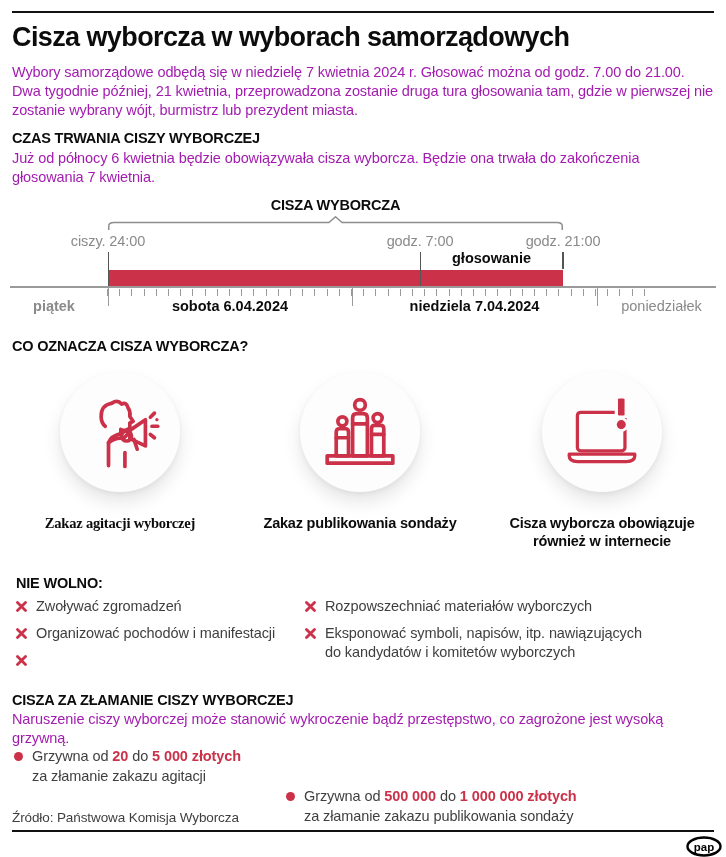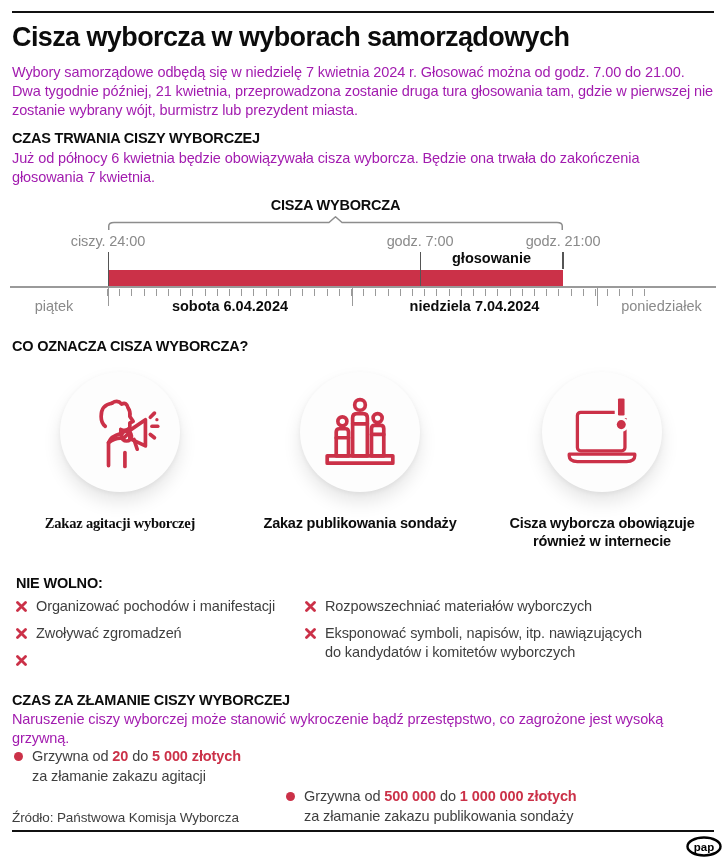--- a/index.html
+++ b/index.html
@@ -68,21 +68,21 @@
   <div class="abs tl-vline" style="left:107.5px;top:57px;height:34px;"></div>
   <div class="abs tl-vline" style="left:419.5px;top:57px;height:34px;"></div>
   <div class="abs tl-vline" style="left:562px;top:57px;height:17px;"></div>
 
   <div class="abs tl-axis"></div>
   <div class="abs tl-ticks"></div>
   <div class="abs tl-sep" style="left:107.5px;"></div>
   <div class="abs tl-sep" style="left:351.5px;"></div>
   <div class="abs tl-sep" style="left:596.5px;"></div>
 
-  <div class="abs tl-day gray-t" style="left:0;width:108px;">piątek</div>
+  <div class="abs tl-day gray-t" style="left:0;width:108px;font-weight:bold;">piątek</div>
   <div class="abs tl-day bold-dark" style="left:108px;width:244px;">sobota 6.04.2024</div>
   <div class="abs tl-day bold-dark" style="left:352px;width:245px;">niedziela 7.04.2024</div>
   <div class="abs tl-day gray-t" style="left:597px;width:129px;">poniedziałek</div>
 </div>
 
 <div class="abs sec-h" style="left:12px;top:338px;">CO OZNACZA CISZA WYBORCZA?</div>
 
 <div class="abs circle" style="left:60px;top:372px;">
   <svg width="82" height="82" viewBox="0 0 100 100">
     <g fill="none" stroke="#cb3148" stroke-width="4.5" stroke-linecap="round" stroke-linejoin="round">
@@ -136,51 +136,51 @@
 <div class="abs caption" style="left:255px;width:210px;">Zakaz publikowania sondaży</div>
 <div class="abs caption" style="left:487px;width:230px;">Cisza wyborcza obowiązuje również w internecie</div>
 
 <div class="abs sec-h" style="left:16px;top:575px;">NIE WOLNO:</div>
 
 <div class="abs" style="left:16px;top:597px;width:280px;">
   <div class="xitem">
     <svg class="xmark" width="11" height="11" viewBox="0 0 11 11">
         <path d="M1.5,1.5 L9.5,9.5 M9.5,1.5 L1.5,9.5" stroke="#cb3148" stroke-width="2.8" stroke-linecap="round"></path>
       </svg>
+    <span>Zwoływać zgromadzeń</span>
+  </div>
+  <div class="xitem">
+    <svg class="xmark" width="11" height="11" viewBox="0 0 11 11">
+        <path d="M1.5,1.5 L9.5,9.5 M9.5,1.5 L1.5,9.5" stroke="#cb3148" stroke-width="2.8" stroke-linecap="round"></path>
+      </svg>
     <span>Organizować pochodów i manifestacji</span>
   </div>
   <div class="xitem">
     <svg class="xmark" width="11" height="11" viewBox="0 0 11 11">
         <path d="M1.5,1.5 L9.5,9.5 M9.5,1.5 L1.5,9.5" stroke="#cb3148" stroke-width="2.8" stroke-linecap="round"></path>
       </svg>
-    <span>Zwoływać zgromadzeń</span>
-  </div>
-  <div class="xitem">
-    <svg class="xmark" width="11" height="11" viewBox="0 0 11 11">
-        <path d="M1.5,1.5 L9.5,9.5 M9.5,1.5 L1.5,9.5" stroke="#cb3148" stroke-width="2.8" stroke-linecap="round"></path>
-      </svg>
   </div>
 </div>
 
 <div class="abs" style="left:305px;top:597px;width:355px;">
   <div class="xitem">
     <svg class="xmark" width="11" height="11" viewBox="0 0 11 11">
         <path d="M1.5,1.5 L9.5,9.5 M9.5,1.5 L1.5,9.5" stroke="#cb3148" stroke-width="2.8" stroke-linecap="round"></path>
       </svg>
     <span>Rozpowszechniać materiałów wyborczych</span>
   </div>
   <div class="xitem">
     <svg class="xmark" width="11" height="11" viewBox="0 0 11 11">
         <path d="M1.5,1.5 L9.5,9.5 M9.5,1.5 L1.5,9.5" stroke="#cb3148" stroke-width="2.8" stroke-linecap="round"></path>
       </svg>
     <span>Eksponować symboli, napisów, itp. nawiązujących do kandydatów i komitetów wyborczych</span>
   </div>
 </div>
 
-<div class="abs sec-h" style="left:12px;top:692px;">CZAS ZA ZŁAMANIE CISZY WYBORCZEJ</div>
+<div class="abs sec-h" style="left:12px;top:692px;">CISZA ZA ZŁAMANIE CISZY WYBORCZEJ</div>
 <div class="abs body-t" style="left:12px;top:710px;width:710px;">Naruszenie ciszy wyborczej może stanowić wykroczenie bądź przestępstwo, co zagrożone jest wysoką grzywną.</div>
 
 <div class="abs pitem" style="left:14px;top:746px;width:262px;">
   <span class="pdot"></span>
   <span>Grzywna od </span><span class="amount">20</span><span> do </span><span class="amount">5 000 złotych</span><br>
   <span>za złamanie zakazu agitacji</span>
 </div>
 
 <div class="abs pitem" style="left:286px;top:746px;width:420px;">
   <span class="pdot"></span>

